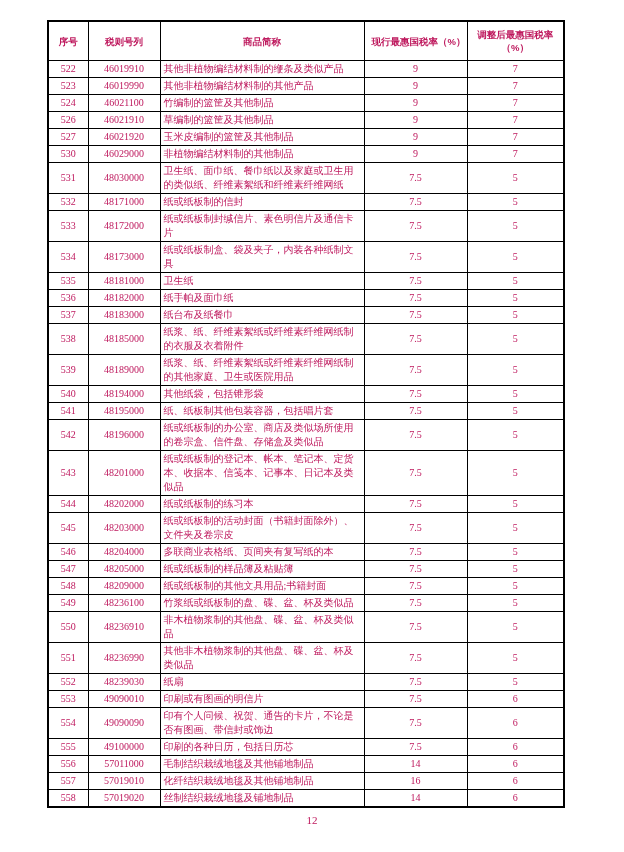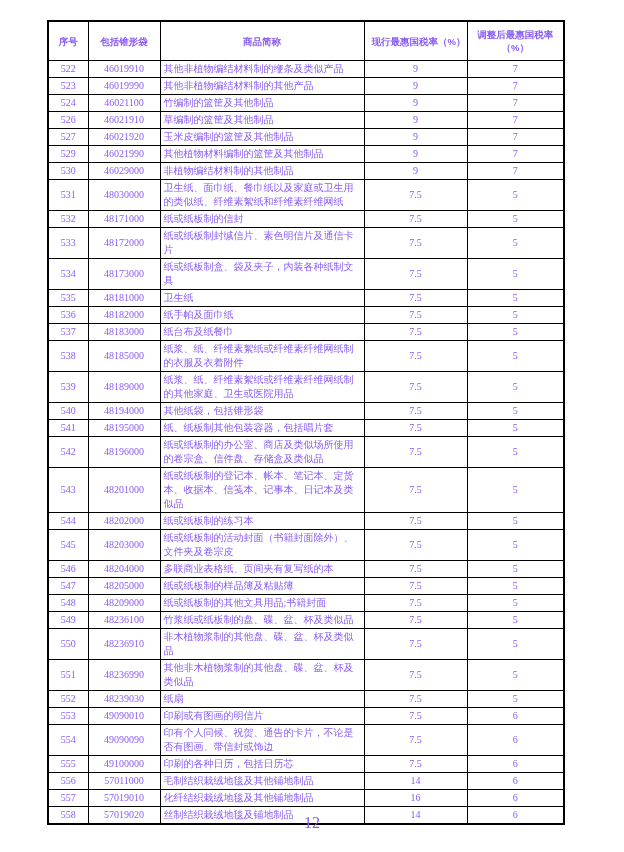--- a/index.html
+++ b/index.html
@@ -5,21 +5,21 @@
   html, body {
     margin: 0;
     padding: 0;
     background: #ffffff;
   }
   .page {
     position: relative;
     width: 624px;
     height: 852px;
     background: #ffffff;
-    color: #8b5cf6;
+    color: #be185d;
     font-family: "Liberation Serif", "DejaVu Serif", serif;
     overflow: hidden;
   }
   table.tariff {
     position: absolute;
     left: 47px;
     top: 20px;
     width: 516px;
     border-collapse: collapse;
     table-layout: fixed;
@@ -54,41 +54,41 @@
     text-align: left;
     padding: 1px 3px;
     margin-left: 45px;
   }
   .page-number {
     position: absolute;
     left: 0;
     right: 0;
     top: 814px;
     text-align: center;
-    font-size: 16px;
+    font-size: 11px;
     font-family: "Liberation Serif", "DejaVu Serif", serif;
   }
 </style>
 </head>
 <body>
 
 <div class="page">
 
   <table class="tariff">
     <colgroup>
       <col class="c-no">
       <col class="c-code">
       <col class="c-name">
       <col class="c-current">
       <col class="c-adjusted">
     </colgroup>
     <thead>
       <tr>
         <th>序号</th>
-        <th>包括锥形袋</th>
+        <th>税则号列</th>
         <th>商品简称</th>
         <th class="th-current">现行最惠国税率（%）</th>
         <th>调整后最惠国税率（%）</th>
       </tr>
     </thead>
     <tbody id="table-body">
         <tr>
     <td class="c-no">522</td>
     <td class="c-code">46019910</td>
     <td class="c-name">其他非植物编结材料制的缏条及类似产品</td>
@@ -117,27 +117,20 @@
     <td class="c-adjusted">7</td>
   </tr>
         <tr>
     <td class="c-no">527</td>
     <td class="c-code">46021920</td>
     <td class="c-name">玉米皮编制的篮筐及其他制品</td>
     <td class="c-current">9</td>
     <td class="c-adjusted">7</td>
   </tr>
         <tr>
-    <td class="c-no">529</td>
-    <td class="c-code">46021990</td>
-    <td class="c-name">其他植物材料编制的篮筐及其他制品</td>
-    <td class="c-current">9</td>
-    <td class="c-adjusted">7</td>
-  </tr>
-        <tr>
     <td class="c-no">530</td>
     <td class="c-code">46029000</td>
     <td class="c-name">非植物编结材料制的其他制品</td>
     <td class="c-current">9</td>
     <td class="c-adjusted">7</td>
   </tr>
         <tr>
     <td class="c-no">531</td>
     <td class="c-code">48030000</td>
     <td class="c-name">卫生纸、面巾纸、餐巾纸以及家庭或卫生用的类似纸、纤维素絮纸和纤维素纤维网纸</td>

